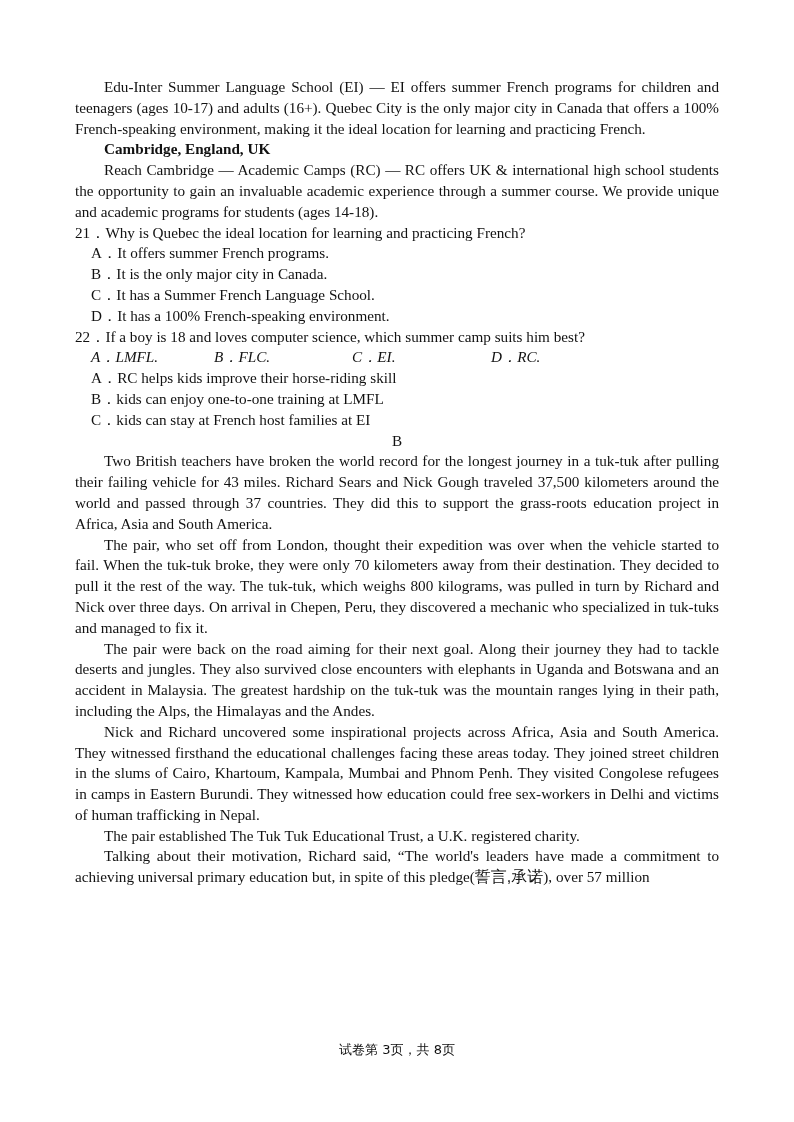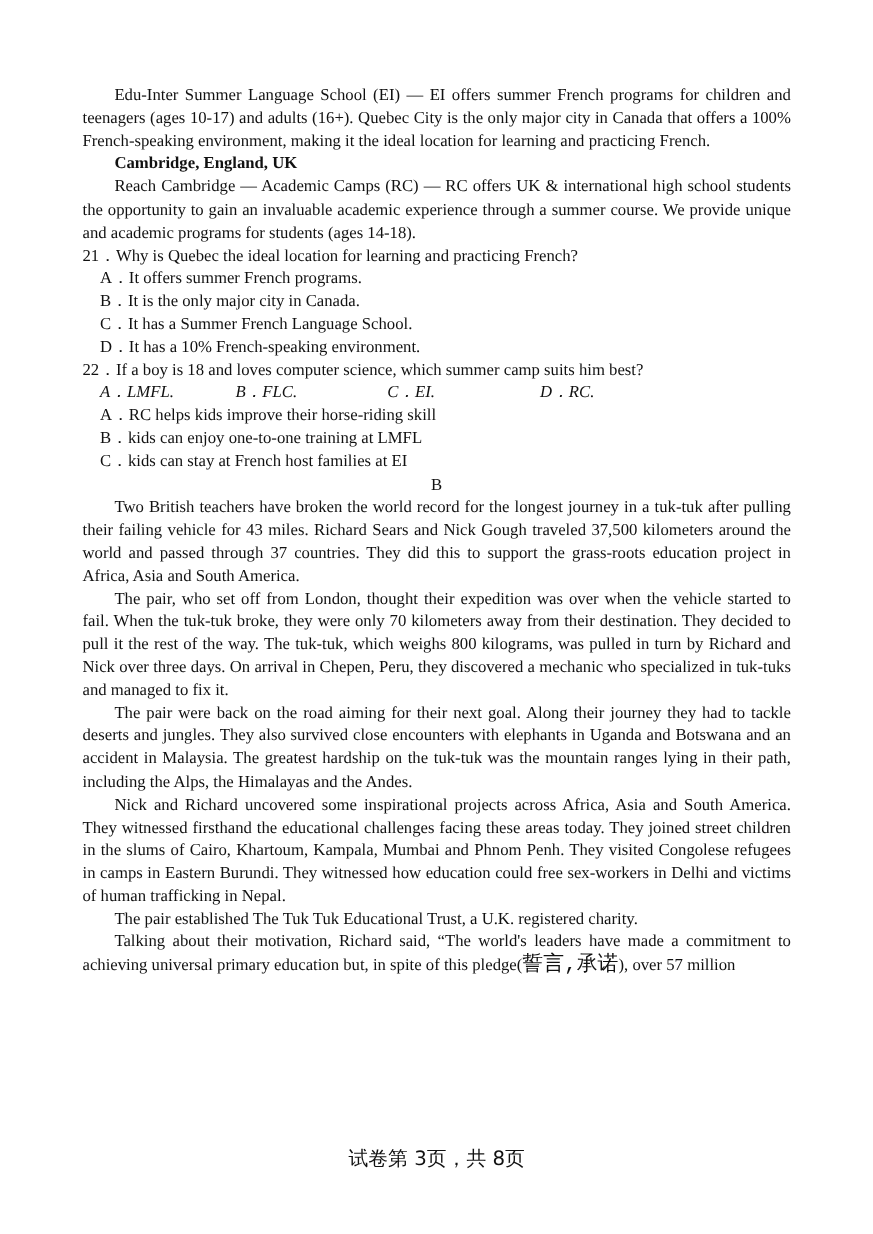--- a/index.html
+++ b/index.html
@@ -58,51 +58,51 @@
       border-bottom: 1px solid #111;
       height: 14px;
       vertical-align: baseline;
       margin-left: 2px;
     }
     .section-label {
       margin: 0;
       text-align: center;
     }
     .cjk {
-      font-family: Liberation Mono, monospace;
-      font-size: 19px;
+      font-family: Liberation Sans, sans-serif;
+      font-size: 16px;
     }
     .footer {
       position: absolute;
       left: 0;
       width: 794px;
       top: 1041px;
       text-align: center;
       font-family: "DejaVu Sans", "Liberation Sans", sans-serif;
-      font-size: 18px;
+      font-size: 13px;
       color: #111;
     }
   </style>
 </head>
 <body>
 
 <div class="page">
 
   <p class="p">Edu-Inter Summer Language School (EI) — EI offers summer French programs for children and teenagers (ages 10-17) and adults (16+). Quebec City is the only major city in Canada that offers a 100% French-speaking environment, making it the ideal location for learning and practicing French.</p>
   <p class="heading">Cambridge, England, UK</p>
   <p class="p">Reach Cambridge — Academic Camps (RC) — RC offers UK &amp; international high school students the opportunity to gain an invaluable academic experience through a summer course. We provide unique and academic programs for students (ages 14-18).</p>
 
   <div>
     <p class="q">
       <span>21．</span><span>Why is Quebec the ideal location for learning and practicing French?</span>
     </p>
     <p class="opt"><span>A．</span><span>It offers summer French programs.</span></p>
     <p class="opt"><span>B．</span><span>It is the only major city in Canada.</span></p>
     <p class="opt"><span>C．</span><span>It has a Summer French Language School.</span></p>
-    <p class="opt"><span>D．</span><span>It has a 10% French-speaking environment.</span></p>
+    <p class="opt"><span>D．</span><span>It has a 100% French-speaking environment.</span></p>
   </div>
 
   <div>
     <p class="q">
       <span>22．</span><span>If a boy is 18 and loves computer science, which summer camp suits him best?</span>
     </p>
     <div class="opt-row">
       <span class="cell c0"><span>A．</span><span>LMFL.</span></span>
       <span class="cell c1"><span>B．</span><span>FLC.</span></span>
       <span class="cell c2"><span>C．</span><span>EI.</span></span>

